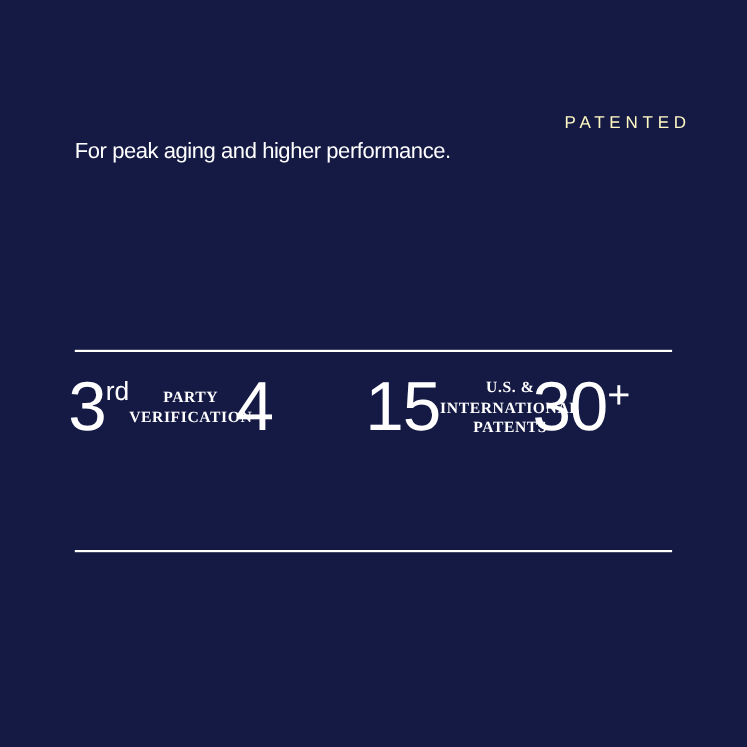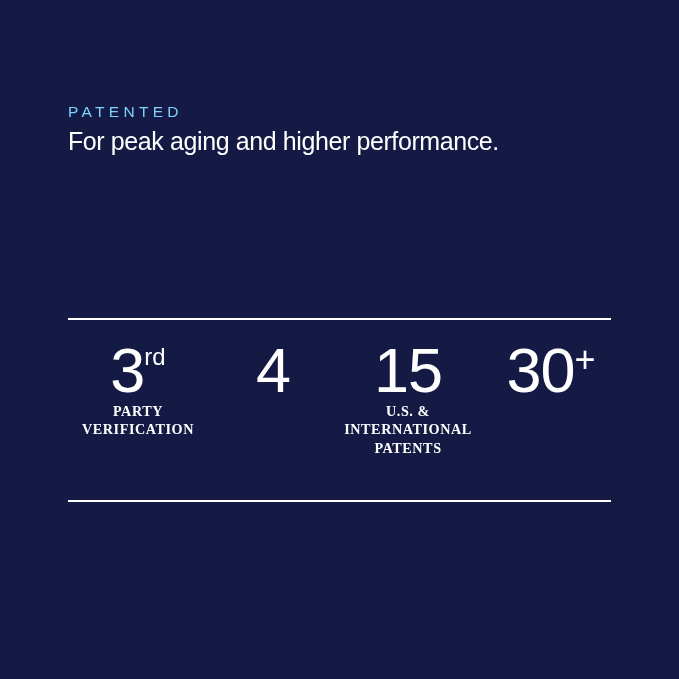--- a/index.html
+++ b/index.html
@@ -29,43 +29,44 @@
     left: 68px;
     top: 104px;
     width: 560px;
   }
 
   .eyebrow {
     font-size: 15.5px;
     font-weight: 400;
     letter-spacing: 4.3px;
     line-height: 1;
-    color: #7dd3fc;
+    color: #fef9c3;
     white-space: nowrap;
+    text-align: right;
   }
 
   .headline {
     margin-top: 19px;
     font-size: 38px;
     font-weight: 700;
     letter-spacing: -0.6px;
     line-height: 1.02;
     white-space: nowrap;
   }
 
   .headline .asterisk {
     font-size: 25px;
     font-weight: 700;
     vertical-align: 11px;
     letter-spacing: 0;
   }
 
   .subhead {
     margin-top: 8px;
-    font-size: 25px;
+    font-size: 20px;
     font-weight: 400;
     letter-spacing: -0.4px;
     line-height: 1.08;
     white-space: nowrap;
   }
 
   
   .backed-label {
     position: absolute;
     left: 68px;
@@ -93,21 +94,21 @@
     left: 62px;
     top: 340px;
     width: 556px;
     display: flex;
     align-items: flex-start;
     justify-content: space-between;
   }
 
   .stat {
     display: flex;
-    flex-direction: column;
+    flex-direction: row;
     align-items: center;
     text-align: center;
   }
 
   .stat-0 { width: 152px; }
   .stat-1 { width: 118px; }
   .stat-2 { width: 152px; }
   .stat-3 { width: 134px; }
 
   .stat-number {

